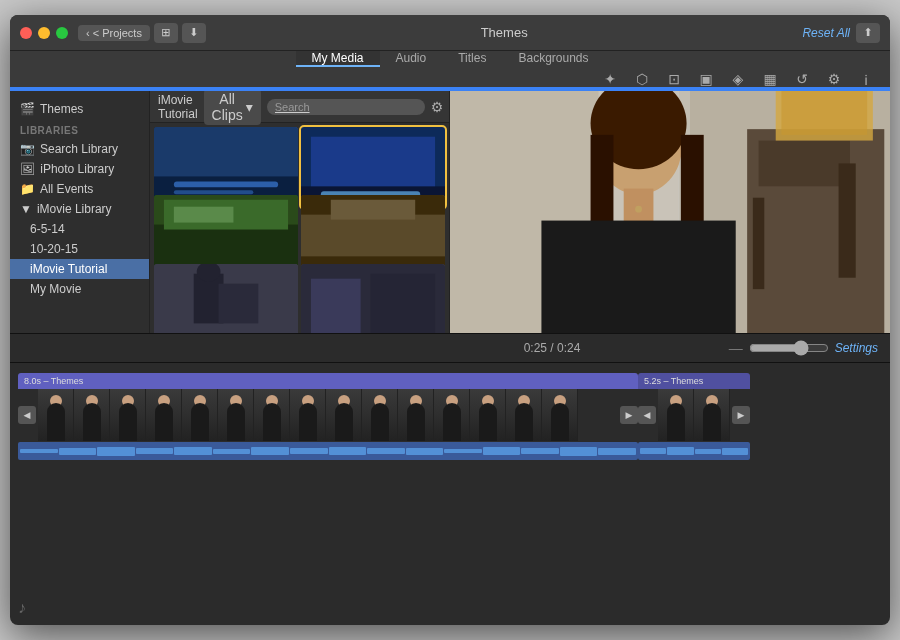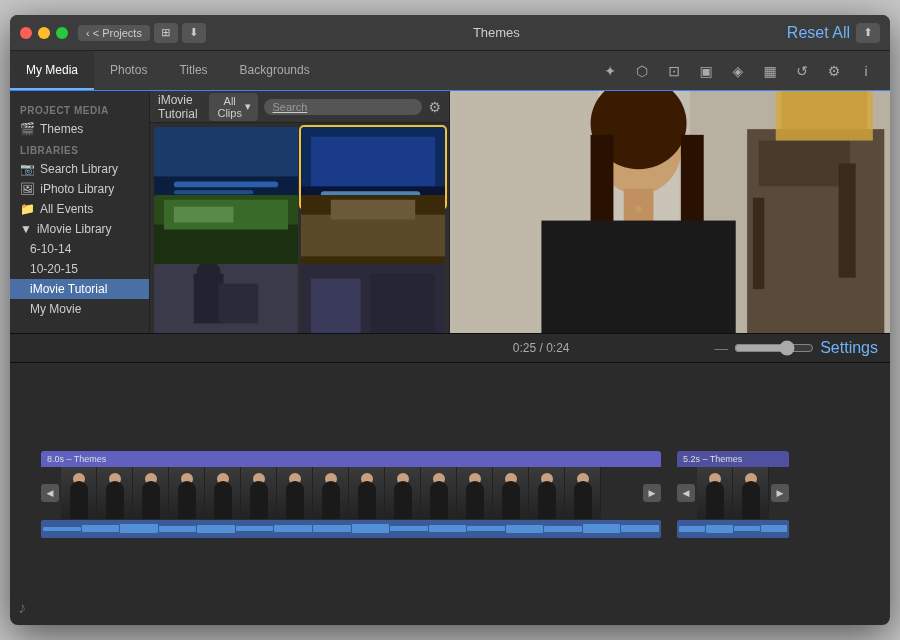--- a/index.html
+++ b/index.html
@@ -95,22 +95,23 @@
       align-items: center;
       gap: 6px;
     }
 
     
     .toolbar {
       height: 40px;
       background: #3a3a3a;
       display: flex;
       align-items: center;
-      border-bottom: 1px solid #3b82f6;
+      border-bottom: 4px solid #3b82f6;
       flex-shrink: 0;
+      flex-direction: column;
     }
     .toolbar-tabs {
       display: flex;
       align-items: center;
       height: 100%;
     }
     .toolbar-tab {
       padding: 0 16px;
       height: 100%;
       display: flex;
@@ -204,21 +205,21 @@
       gap: 6px;
       border-bottom: 1px solid #222;
       flex-shrink: 0;
     }
     .media-filter-btn {
       background: #4a4a4a;
       border: none;
       color: #ccc;
       padding: 2px 8px;
       border-radius: 4px;
-      font-size: 11px;
+      font-size: 14px;
       cursor: pointer;
       display: flex;
       align-items: center;
       gap: 3px;
     }
     .search-box {
       flex: 1;
       background: #555;
       border: none;
       border-radius: 10px;
@@ -290,25 +291,24 @@
     }
     .timeline-track-area {
       flex: 1;
       overflow-x: auto;
       overflow-y: hidden;
       padding: 10px 8px;
       position: relative;
     }
     .timeline-clips {
       display: flex;
-      align-items: center;
-      gap: 16px;
+      align-items: flex-start;
+      gap: 0;
       height: 100%;
       min-width: max-content;
-      margin-left: 23px;
     }
     .clip-label-bar {
       height: 16px;
       background: #6060c0;
       border-radius: 3px 3px 0 0;
       display: flex;
       align-items: center;
       padding: 0 6px;
       font-size: 9px;
       color: #ddd;
@@ -418,22 +418,23 @@
       bottom: 8px;
       left: 8px;
       color: #666;
       font-size: 16px;
     }
 
     .reset-all-btn {
       background: none;
       border: none;
       color: #6eb3f7;
-      font-size: 16px;
-      cursor: pointer;
+      font-size: 12px;
+      cursor: pointer;
+      font-style: italic;
     }
   </style>
 </head>
 <body>
 
 <div class="window">
 
   <div class="titlebar">
     <div class="traffic-lights">
       <div class="traffic-light tl-close"></div>
@@ -454,21 +455,21 @@
       <button class="nav-btn-icon">⬆</button>
     </div>
   </div>
 
   <div class="toolbar">
     <div class="toolbar-tabs">
       <div class="toolbar-tab active">
         <span>My Media</span>
       </div>
       <div class="toolbar-tab">
-        <span>Photos</span>
+        <span>Audio</span>
       </div>
       <div class="toolbar-tab">
         <span>Titles</span>
       </div>
       <div class="toolbar-tab">
         <span>Backgrounds</span>
       </div>
     </div>
     <div class="toolbar-right">
       <button class="toolbar-icon-btn" title="Enhance">✦</button>
@@ -479,21 +480,20 @@
       <button class="toolbar-icon-btn" title="Color">▦</button>
       <button class="toolbar-icon-btn" title="Undo">↺</button>
       <button class="toolbar-icon-btn" title="Settings">⚙</button>
       <button class="toolbar-icon-btn" title="Info">ℹ</button>
     </div>
   </div>
 
   <div class="main-content">
 
     <div class="sidebar">
-      <div class="sidebar-section-label">PROJECT MEDIA</div>
       <div class="sidebar-item">
         <span class="sidebar-icon">🎬</span>
         <span>Themes</span>
       </div>
 
       <div class="sidebar-section-label">LIBRARIES</div>
       <div class="sidebar-item">
         <span class="sidebar-icon">📷</span>
         <span>Search Library</span>
       </div>
@@ -503,21 +503,21 @@
       </div>
       <div class="sidebar-item">
         <span class="sidebar-icon">📁</span>
         <span>All Events</span>
       </div>
       <div class="sidebar-item">
         <span class="sidebar-icon">▼</span>
         <span>iMovie Library</span>
       </div>
       <div class="sidebar-item indent1">
-        <span>6-10-14</span>
+        <span>6-5-14</span>
       </div>
       <div class="sidebar-item indent1">
         <span>10-20-15</span>
       </div>
       <div class="sidebar-item indent1 active">
         <span>iMovie Tutorial</span>
       </div>
       <div class="sidebar-item indent1">
         <span>My Movie</span>
       </div>

